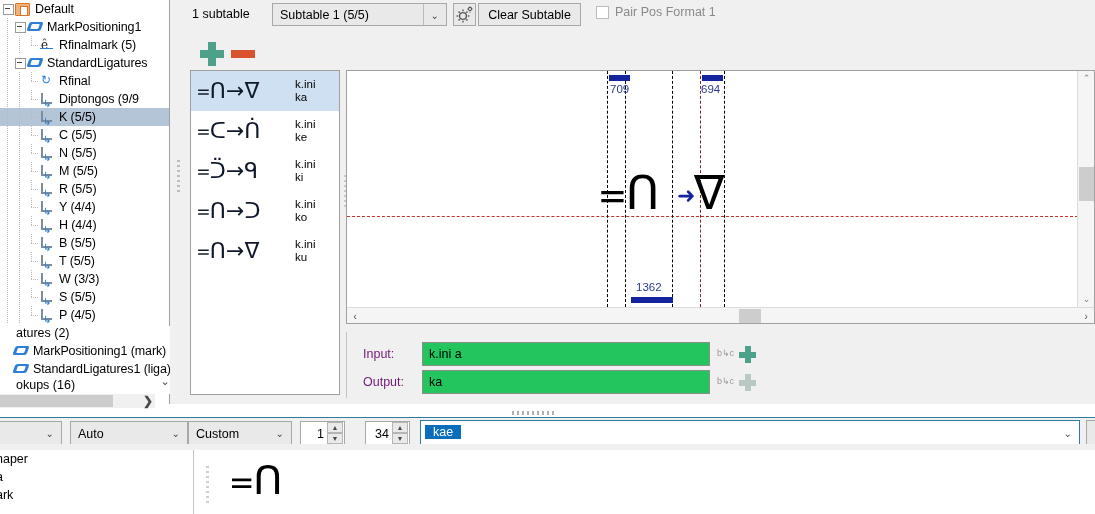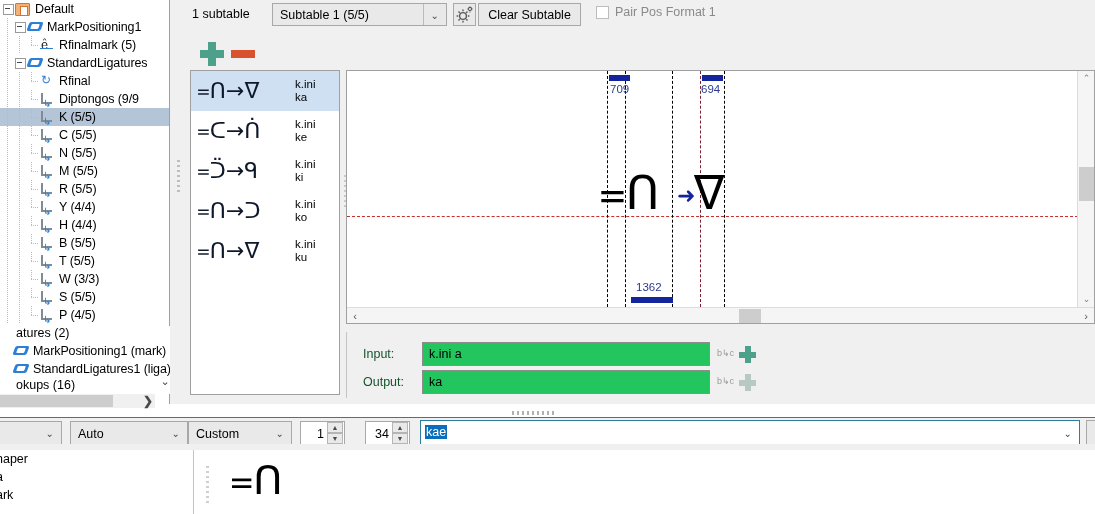--- a/index.html
+++ b/index.html
@@ -191,21 +191,21 @@
   }
   #canvas-hscroll .thumb { position:absolute; left:392px; top:1px; width:22px; height:14px; background:#cdcdcd; }
   #canvas-hscroll .arr { position:absolute; top:0; width:16px; height:16px; color:#5a5a5a;
      font-size:11px; line-height:16px; text-align:center; }
 
   
   #io-group {
     position:absolute; left:160px; top:332px; width:749px; height:66px;
     background:#f0f0f0; border-left:1px solid #c4c4c4;
   }
-  .io-label { position:absolute; font-size:12.5px; color:#14532d; }
+  .io-label { position:absolute; font-size:12.5px; color:#701a75; }
   .io-field {
     position:absolute; height:24px; background:#22c55e; border:1px solid #8d8d8d;
     font-size:12.5px; display:flex; align-items:center; padding-left:6px;
   }
   .io-bc { position:absolute; font-size:9px; color:#9a9a9a; line-height:9px; width:14px; }
   .io-plus { position:absolute; width:17px; height:17px; }
   .io-plus .h { position:absolute; left:0; top:6px; width:17px; height:6px; }
   .io-plus .v { position:absolute; left:6px; top:0; width:6px; height:17px; }
 
   
@@ -231,21 +231,21 @@
     position:absolute; right:1px; width:16px; height:11px; background:#e9e9e9;
     border:1px solid #b5b5b5; color:#4a4a4a; font-size:7px; line-height:9px; text-align:center;
   }
   .bspin .up { top:0px; } .bspin .dn { top:11px; }
   #text-combo {
     position:absolute; left:420px; top:420px; width:660px; height:26px;
     background:#ffffff; border:1px solid #2f7d9e;
   }
   #text-combo .val {
     position:absolute; left:4px; top:4px; font-size:12.5px;
-    background:#0a6ebd; color:#ffffff; padding:0 1px;
+    background:#0a6ebd; color:#ffffff; padding:0 8px;
   }
   #text-combo .chev { position:absolute; right:7px; top:7px; color:#4a4a4a; font-size:10px; }
   #far-right-btn {
     position:absolute; left:1086px; top:420px; width:14px; height:26px;
     background:#e9e9e9; border:1px solid #a8a8a8;
   }
 
   
   #bottom-list {
     position:absolute; left:0; top:450px; width:193px; height:64px; background:#ffffff;

